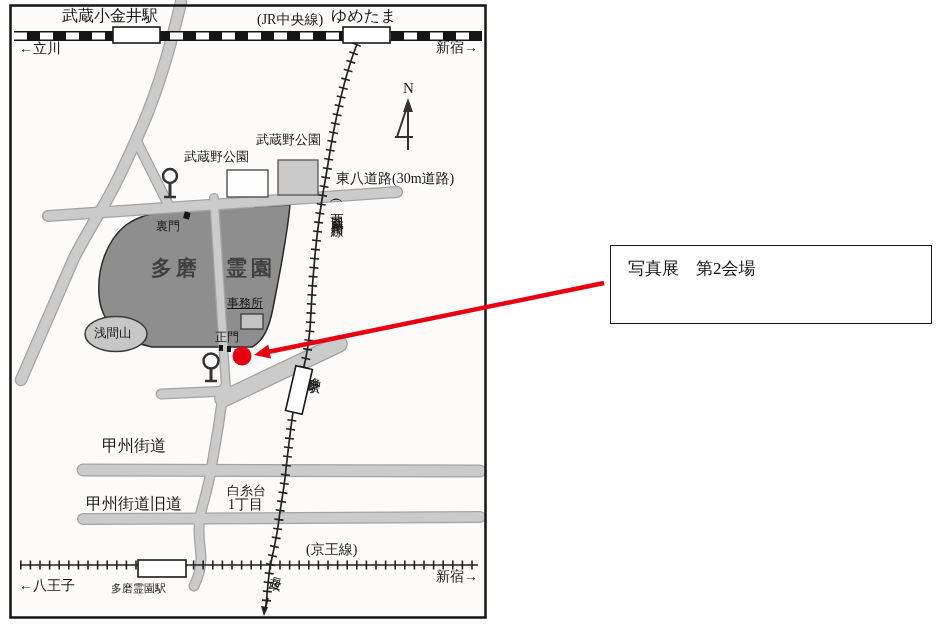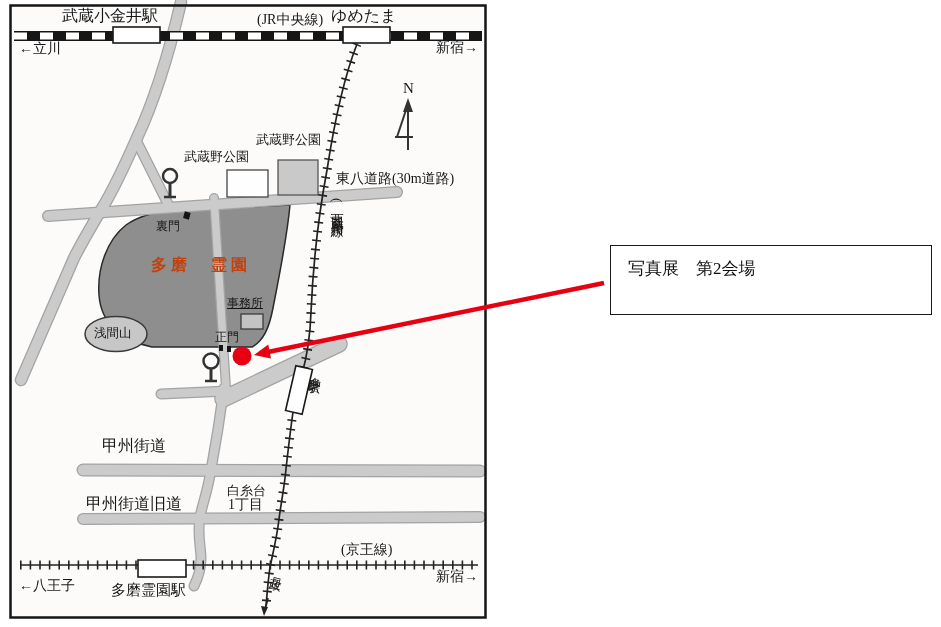--- a/index.html
+++ b/index.html
@@ -2,22 +2,22 @@
 <html><head>
 <meta charset="utf-8">
 <style>
   html,body{margin:0;padding:0;background:#ffffff;}
   #stage{position:relative;width:941px;height:627px;background:#ffffff;overflow:hidden;
          font-family:"Liberation Serif","DejaVu Serif",serif;color:#161616;}
   #mapsvg{position:absolute;left:0;top:0;}
   .lbl{position:absolute;white-space:nowrap;line-height:1.05;color:#161616;}
   .b{font-weight:normal;}
   .vert{writing-mode:vertical-rl;text-orientation:mixed;letter-spacing:2px;}
-  .cemetery-name{font-size:16px;font-weight:bold;letter-spacing:4px;color:#c2410c;}
-  .callout{position:absolute;left:610px;top:245px;width:322px;height:70px;
+  .cemetery-name{font-size:21px;font-weight:bold;letter-spacing:4px;color:#404040;}
+  .callout{position:absolute;left:610px;top:245px;width:322px;height:79px;
            background:#ffffff;border:1.5px solid #1a1a1a;box-sizing:border-box;
            padding:8px 0 0 17px;font-size:17px;line-height:29px;color:#111;}
 </style>
 </head>
 <body>
 
 <div id="stage">
 
   <svg id="mapsvg" width="941" height="627" viewBox="0 0 941 627">
     <defs>
@@ -138,23 +138,23 @@
   <div class="lbl cemetery-name" style="left:151px;top:257px;">多磨　霊園</div>
   <div class="lbl" style="left:227px;top:297px;font-size:12px;text-decoration:underline;">事務所</div>
   <div class="lbl" style="left:94px;top:327px;font-size:12.5px;">浅間山</div>
   <div class="lbl" style="left:215px;top:331px;font-size:12px;">正門</div>
   <div class="lbl vert" style="left:310px;top:367px;font-size:13px;transform:rotate(10deg);">多磨駅</div>
 
   <div class="lbl b" style="left:102px;top:438px;font-size:16px;">甲州街道</div>
   <div class="lbl b" style="left:86px;top:496px;font-size:16px;">甲州街道旧道</div>
   <div class="lbl" style="left:227px;top:484px;font-size:13px;">白糸台</div>
   <div class="lbl" style="left:228px;top:498px;font-size:14px;">1丁目</div>
-  <div class="lbl" style="left:306px;top:543px;font-size:14px;margin-left:35px;">(京王線)</div>
+  <div class="lbl" style="left:306px;top:543px;font-size:14px;">(京王線)</div>
   <div class="lbl" style="left:19px;top:579px;font-size:14px;">←八王子</div>
-  <div class="lbl b" style="left:111px;top:583px;font-size:15px;">多磨霊園駅</div>
+  <div class="lbl b" style="left:111px;top:583px;font-size:11px;">多磨霊園駅</div>
   <div class="lbl" style="left:436px;top:570px;font-size:14px;">新宿→</div>
   <div class="lbl vert" style="left:272px;top:568px;font-size:12.5px;transform:rotate(14deg);">是政</div>
 
   <div class="callout">
     <div>写真展　第2会場</div>
   </div>
 
 </div>
 
 </body></html>

